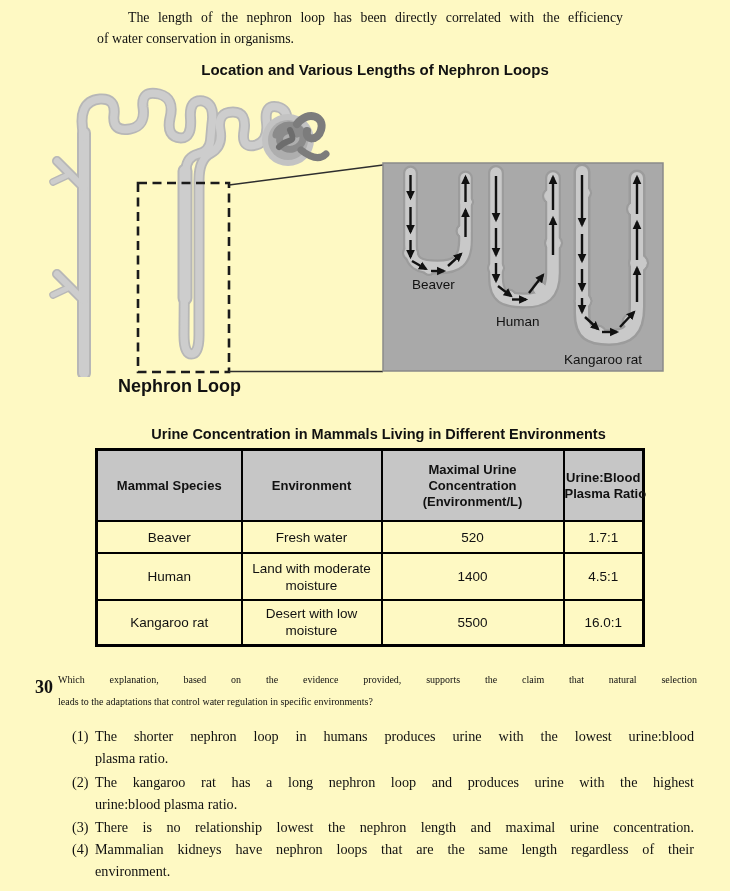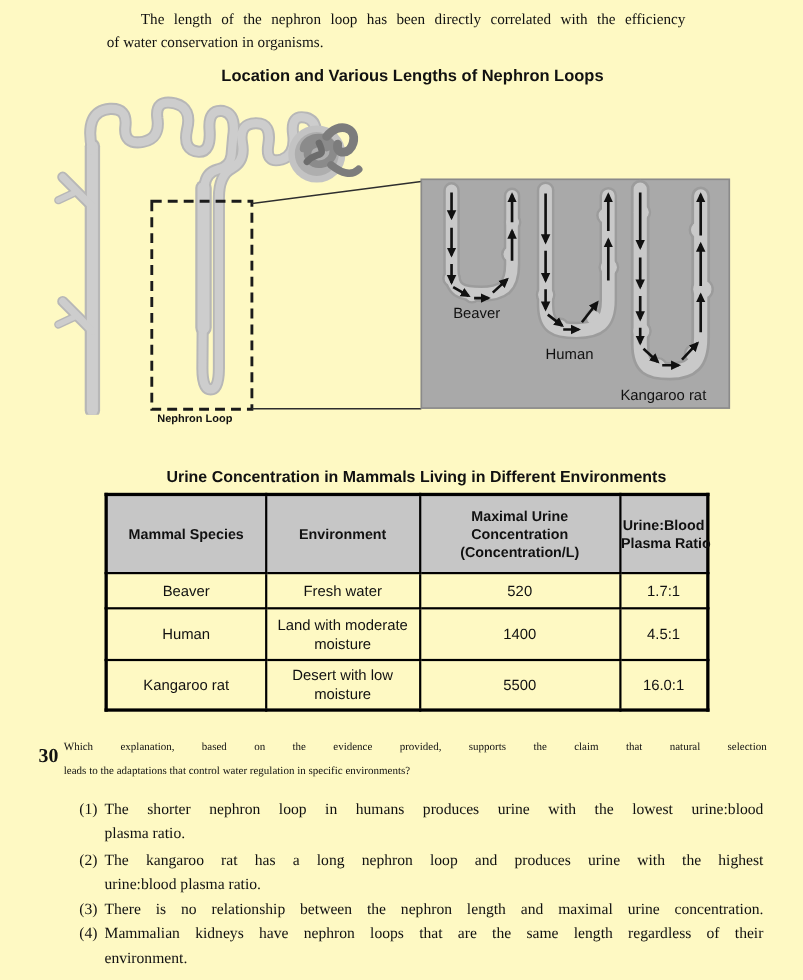--- a/index.html
+++ b/index.html
@@ -9,21 +9,21 @@
   .serif{font-family:"Liberation Serif",serif;}
   .sans{font-family:"Liberation Sans",sans-serif;}
   .bold{font-weight:bold;}
   .center{text-align:center;padding-left:10px;}
   .jl{text-align:justify;text-align-last:justify;}
   .intro{left:97px;top:7px;width:526px;font-size:13.8px;line-height:21px;}
   .intro .l1{text-indent:31px;}
   .main-title{left:0;top:61px;width:730px;font-size:15px;}
   .fig-label{font-size:13.5px;}
   .comp-title{left:383px;top:139px;width:280px;font-size:14px;}
-  .nephron-label{left:118px;top:376px;font-size:10px;margin-left:25px;}
+  .nephron-label{left:118px;top:376px;font-size:18px;}
   .beaver-label{left:412px;top:277px;}
   .human-label{left:496px;top:314px;}
   .kangaroo-label{left:564px;top:352px;}
   .table-title{left:95px;top:426px;width:547px;font-size:14.5px;}
   table.data{position:absolute;left:95px;top:448px;width:547px;border-collapse:collapse;
              table-layout:fixed;border:3px solid #000;}
   table.data td,table.data th{border:2px solid #000;text-align:center;vertical-align:middle;
              font-family:"Liberation Sans",sans-serif;padding:0;}
   table.data th{background:#c6c6c6;font-weight:bold;font-size:13px;line-height:16px;height:69px;}
   table.data td{font-size:13.5px;line-height:17px;}
@@ -187,21 +187,21 @@
         <tr>
       <th>
         <div class="nowrapline">Mammal Species</div>
       </th>
       <th>
         <div class="nowrapline">Environment</div>
       </th>
       <th>
         <div class="nowrapline">Maximal Urine</div>
         <div class="nowrapline">Concentration</div>
-        <div class="nowrapline">(Concentration/L)</div>
+        <div class="nowrapline">(Environment/L)</div>
       </th>
       <th>
         <div class="nowrapline">Urine:Blood</div>
         <div class="nowrapline">Plasma Ratio</div>
       </th>
     </tr>
     <tr class="rowh1">
       <td>Beaver</td>
       <td>
         <div class="nowrapline">Fresh water</div>
@@ -248,21 +248,21 @@
     <span class="num">(2)</span>
     <div class="otext">
       <div class="jl">The kangaroo rat has a long nephron loop and produces urine with the highest</div>
       <div>urine:blood plasma ratio.</div>
     </div>
   </div>
 
   <div class="abs opt o3 serif">
     <span class="num">(3)</span>
     <div class="otext">
-      <div class="jl">There is no relationship between the nephron length and maximal urine concentration.</div>
+      <div class="jl">There is no relationship lowest the nephron length and maximal urine concentration.</div>
     </div>
   </div>
 
   <div class="abs opt o4 serif">
     <span class="num">(4)</span>
     <div class="otext">
       <div class="jl">Mammalian kidneys have nephron loops that are the same length regardless of their</div>
       <div>environment.</div>
     </div>
   </div>

